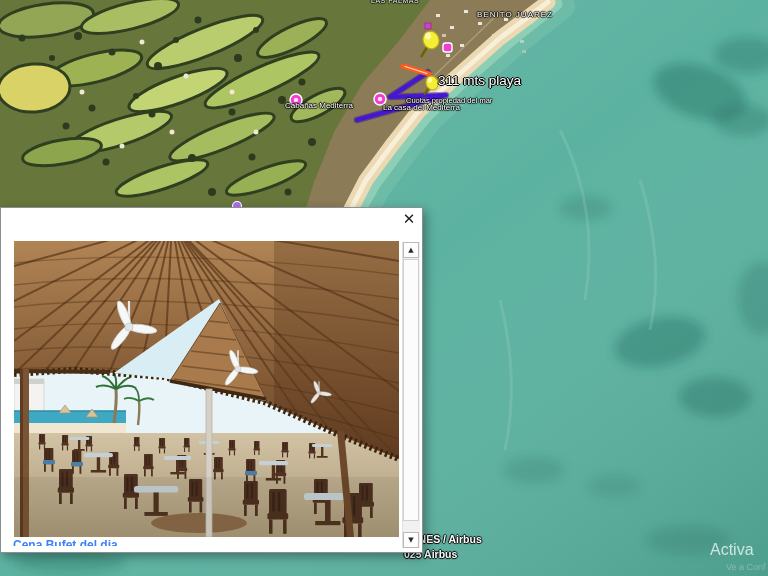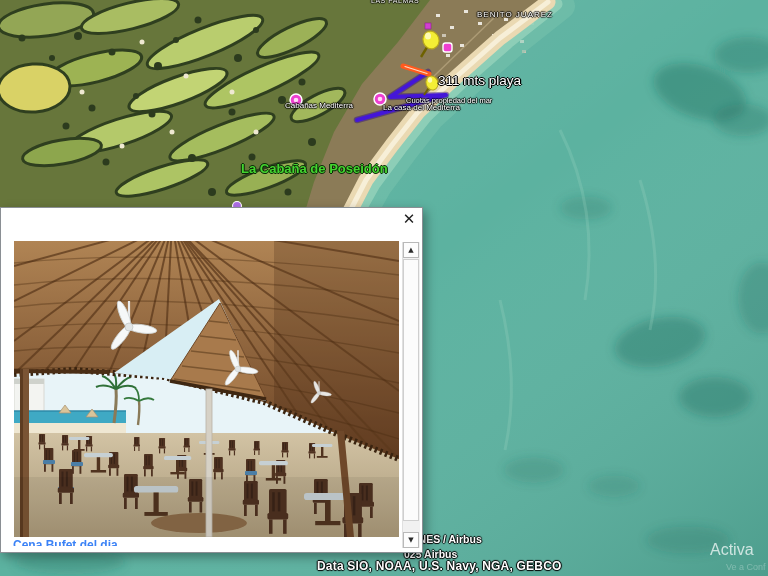--- a/index.html
+++ b/index.html
@@ -227,25 +227,23 @@
       </g>
     </g>
   </svg>
 
   <div class="maplabel lbl-top">LAS PALMAS</div>
   <div class="maplabel lbl-benito">BENITO JUAREZ</div>
   <div class="maplabel lbl-note">Cuotas propiedad del mar</div>
   <div class="maplabel lbl-dist">311 mts playa</div>
   <div class="maplabel lbl-poi1">Cabañas Mediterra</div>
   <div class="maplabel lbl-poi2">La casa del Mediterra</div>
-  <div class="maplabel lbl-green">La Cabaña de Poseidón</div>
 
   <div class="attr attr1">CNES / Airbus</div>
   <div class="attr attr2">025 Airbus</div>
-  <div class="attr attr3">Data SIO, NOAA, U.S. Navy, NGA, GEBCO</div>
 
   <div class="wm1">Activa</div>
   <div class="wm2">Ve a Conf</div>
 
   <div id="popup">
     <button id="popup-close">✕</button>
 
     <div id="photo">
       <svg width="385" height="296" viewBox="0 0 385 296">
         <defs>

